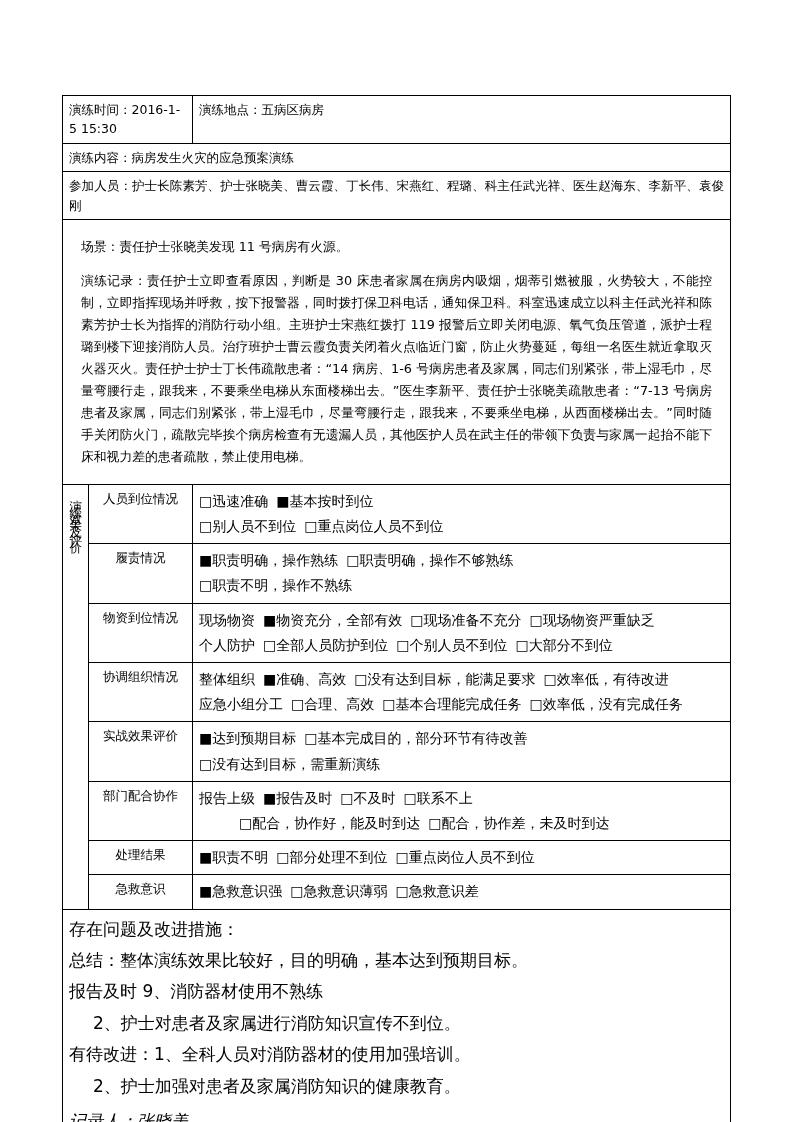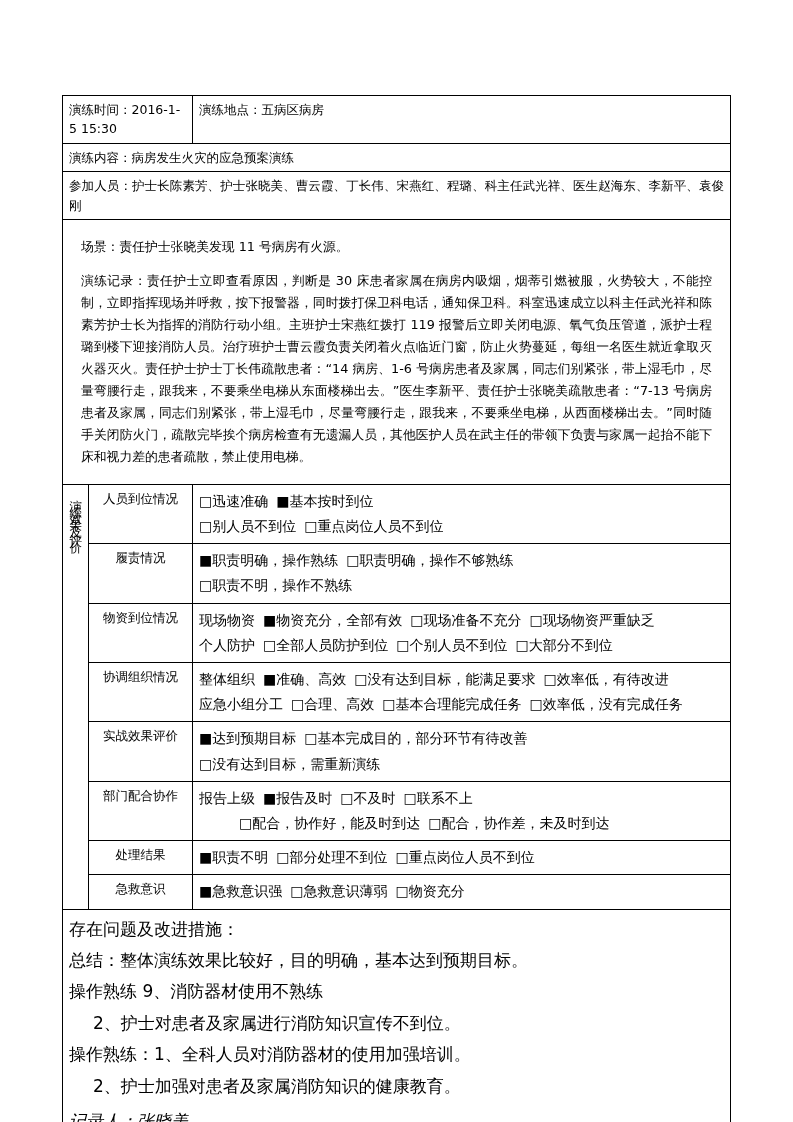--- a/index.html
+++ b/index.html
@@ -196,33 +196,33 @@
         </tr>
         <tr>
           <td class="eval-name">处理结果</td>
           <td class="eval-val">
             <div><span class="opt">■职责不明</span><span class="opt sp-l">□部分处理不到位</span><span class="opt sp-l">□重点岗位人员不到位</span></div>
           </td>
         </tr>
         <tr>
           <td class="eval-name">急救意识</td>
           <td class="eval-val">
-            <div><span class="opt">■急救意识强</span><span class="opt sp-l">□急救意识薄弱</span><span class="opt sp-l">□物资充分</span></div>
+            <div><span class="opt">■急救意识强</span><span class="opt sp-l">□急救意识薄弱</span><span class="opt sp-l">□急救意识差</span></div>
           </td>
         </tr>
       </tbody>
 
     <tbody>
         <tr>
       <td colspan="3" class="issues">
         <div>存在问题及改进措施：</div>
         <div>总结：整体演练效果比较好，目的明确，基本达到预期目标。</div>
-        <div><span>操作熟练</span> <span>9、消防器材使用不熟练</span></div>
+        <div><span>报告及时</span> <span>9、消防器材使用不熟练</span></div>
         <div class="indent1">2、护士对患者及家属进行消防知识宣传不到位。</div>
-        <div><span>操作熟练：</span><span>1、全科人员对消防器材的使用加强培训。</span></div>
+        <div><span>有待改进：</span><span>1、全科人员对消防器材的使用加强培训。</span></div>
         <div class="indent1">2、护士加强对患者及家属消防知识的健康教育。</div>
         <div class="recorder"><span>记录人：</span><span>张晓美</span></div>
       </td>
     </tr>
 
     <tr>
       <td colspan="2" class="sig-cell">
         <span>组织者签字：</span><span>张晓美</span>
       </td>
       <td class="sig-cell">

